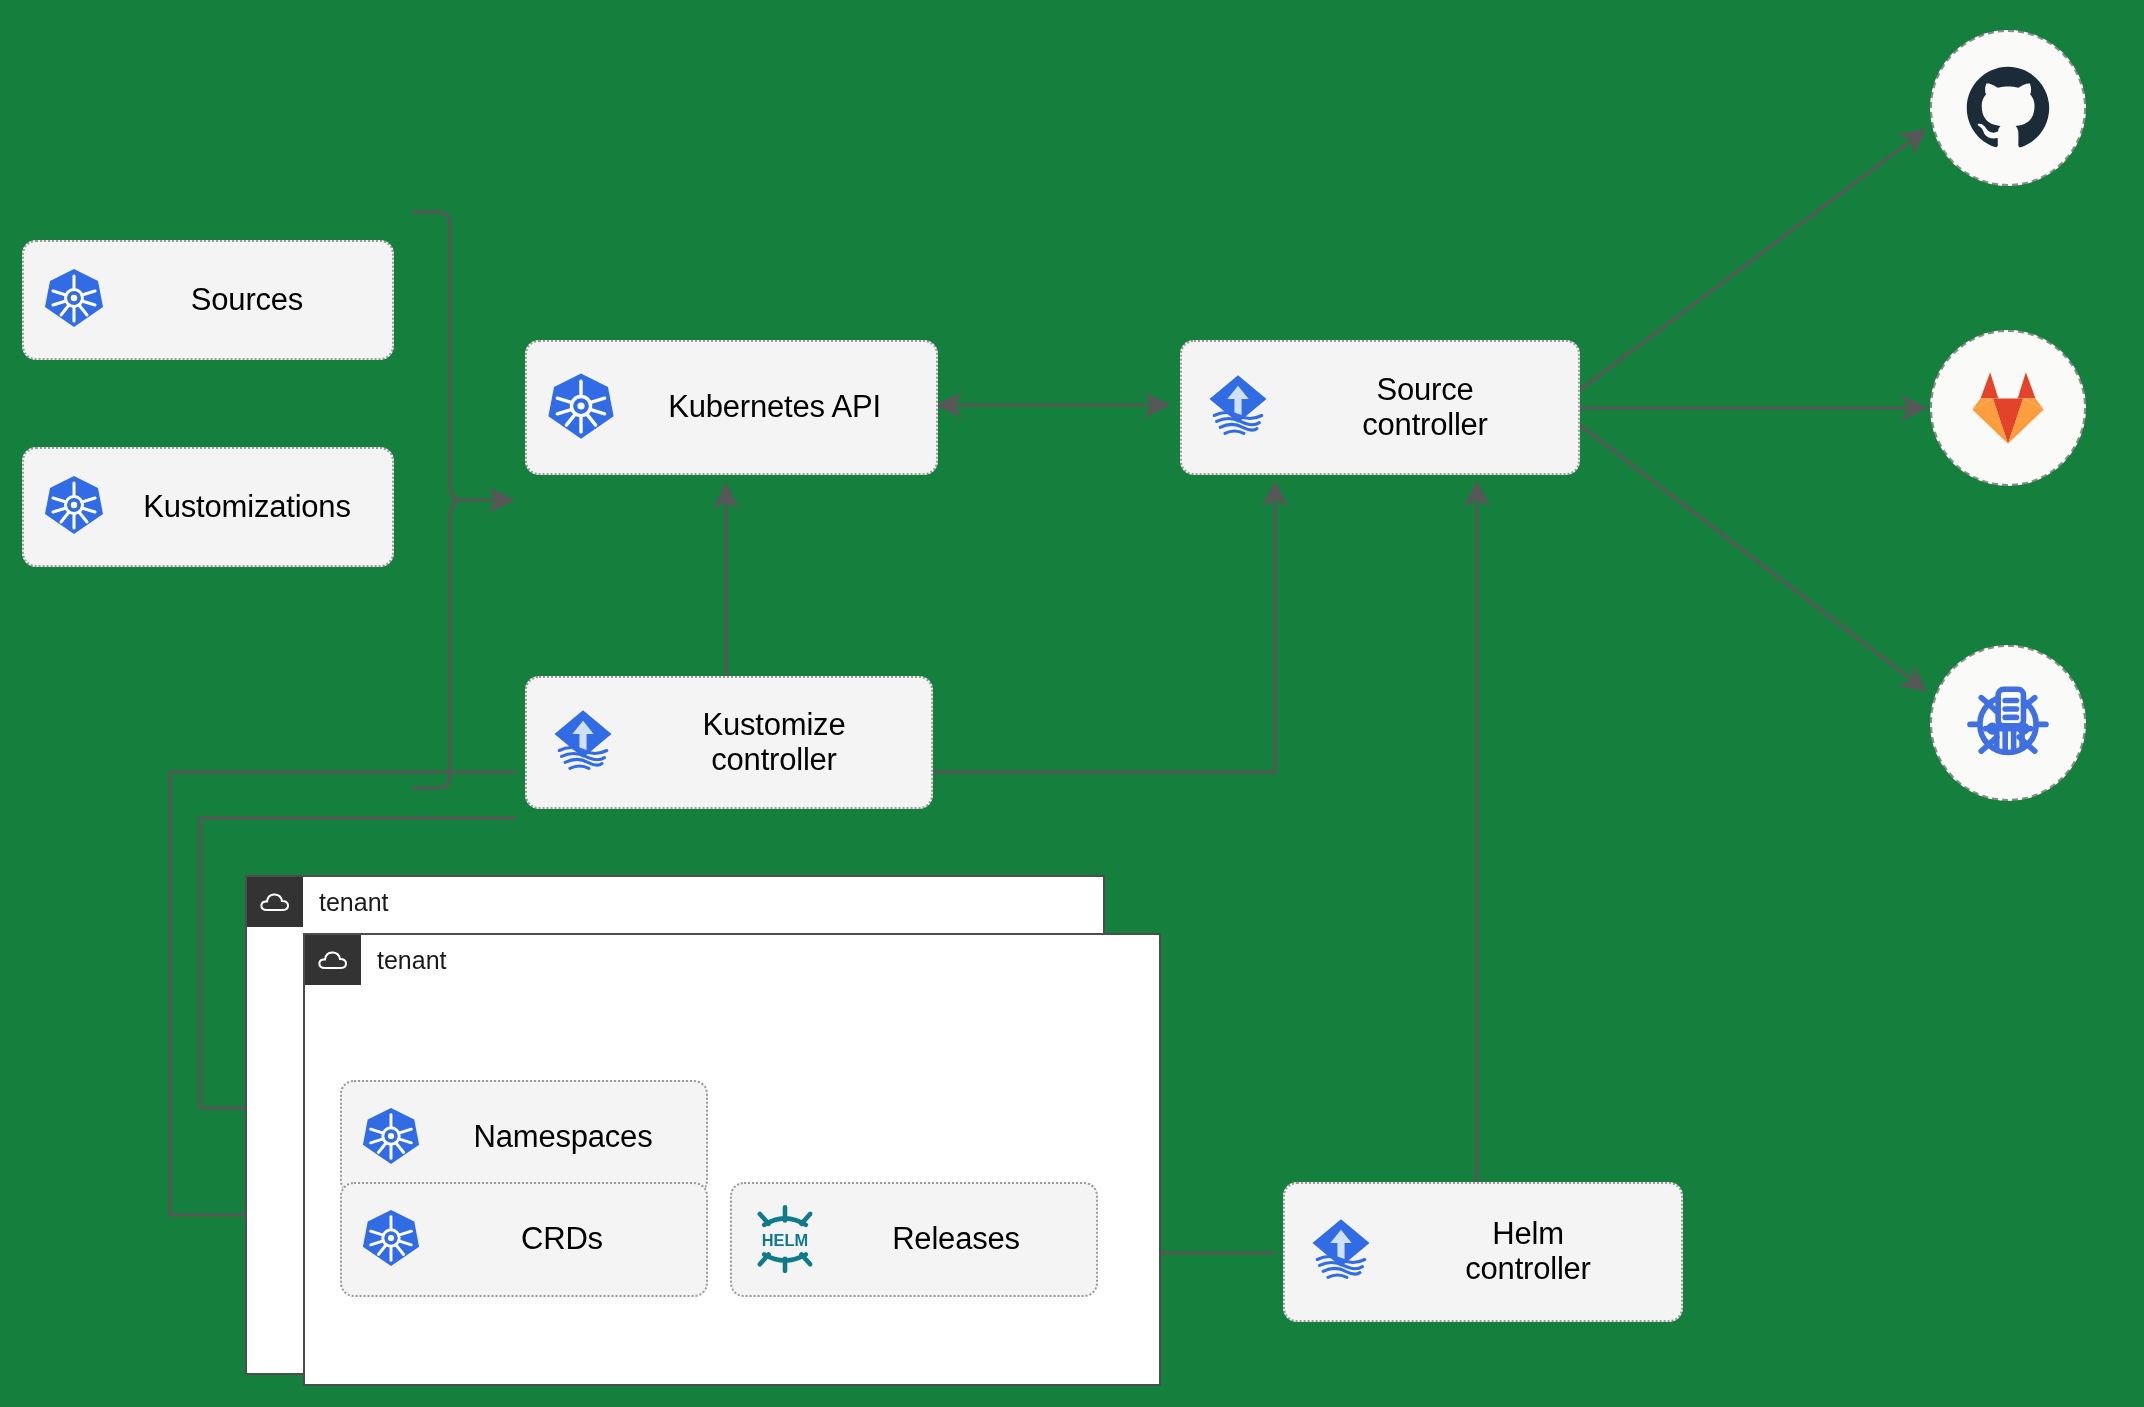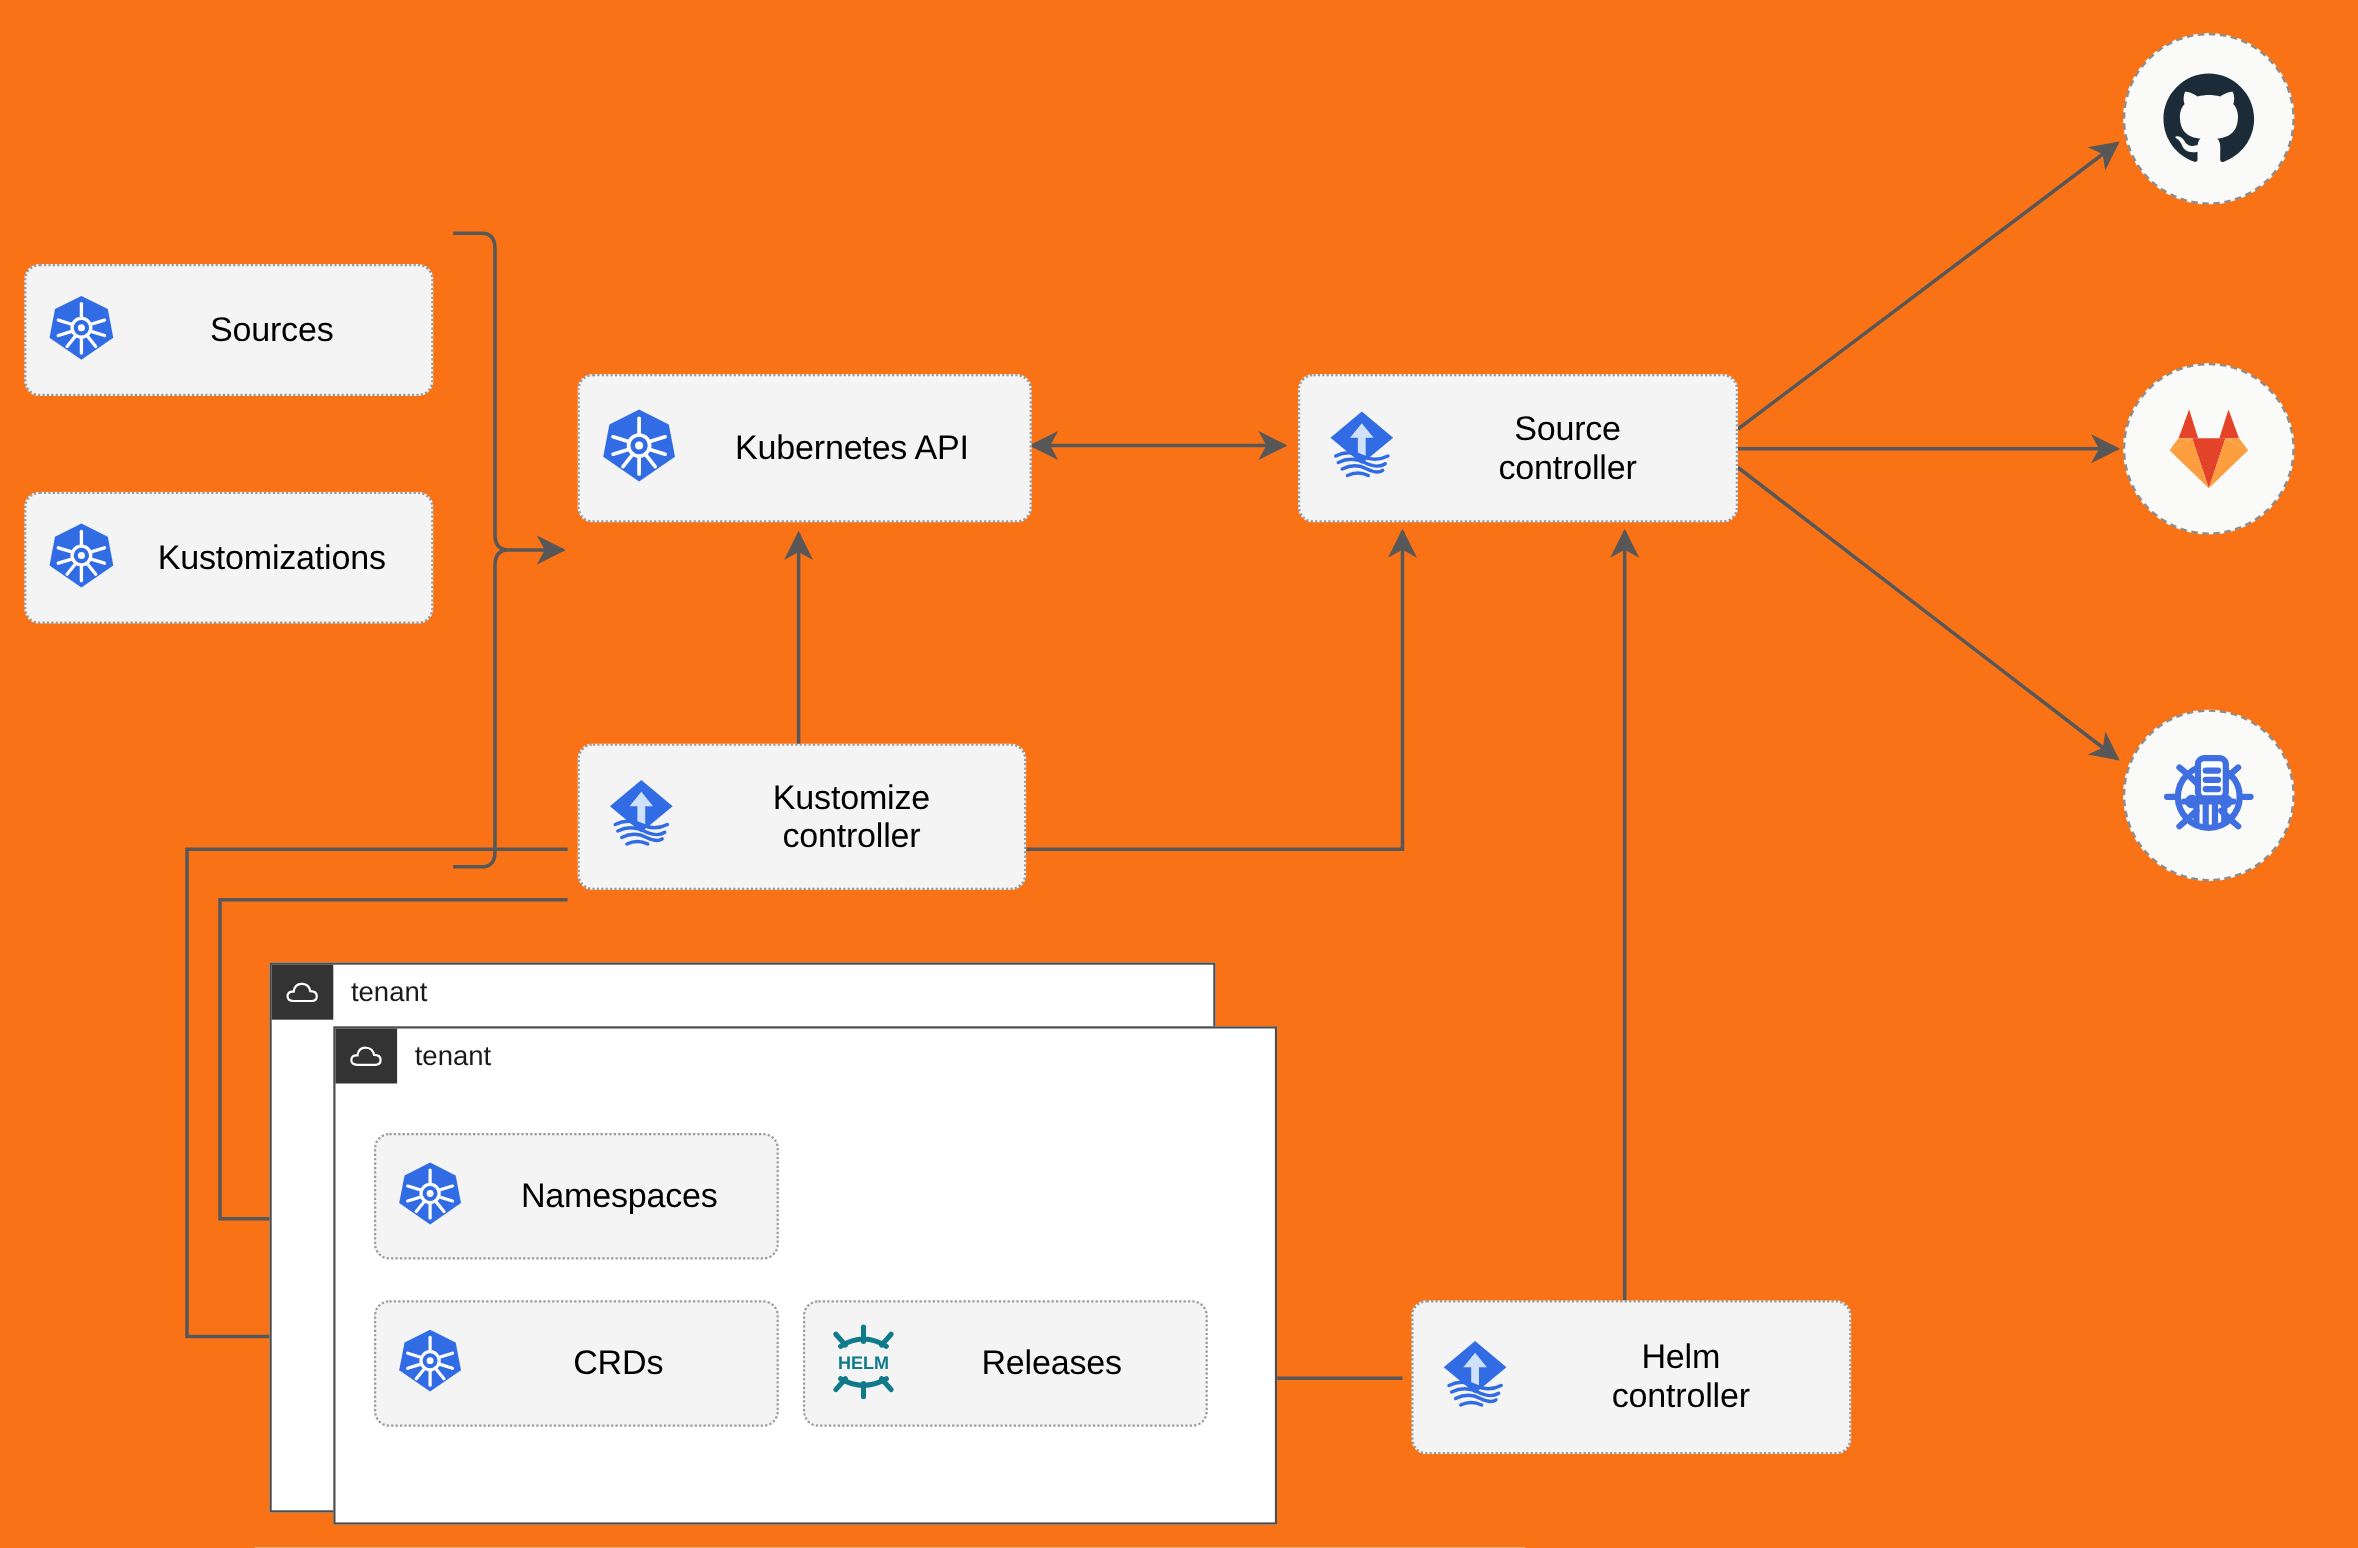--- a/index.html
+++ b/index.html
@@ -5,21 +5,21 @@
   * { box-sizing: border-box; }
   html, body {
     margin: 0; padding: 0;
     background: #ffffff;
     font-family: "Liberation Sans", sans-serif;
   }
   #canvas {
     position: relative;
     width: 2144px;
     height: 1407px;
-    background: #f97316;
+    background: #15803d;
     overflow: hidden;
   }
   
   .node {
     position: absolute;
     background: #f4f4f4;
     border: 2.5px dotted #9a9a9a;
     border-radius: 14px;
     display: flex;
     align-items: center;
@@ -296,21 +296,21 @@
     <div class="tenant-bar">
       <span class="tenant-chip">
         <svg width="32" height="24" viewBox="0 0 32 24">
           <path d="M8 20 Q2 20 2.4 15 Q3 11 8 11.5 Q9 4 16 4.5 Q22 5 23 11 Q29 11 29 15.6 Q29 20 24 20 Z" fill="none" stroke="#ffffff" stroke-width="2"></path>
         </svg>
       </span>
       <span class="tenant-title">tenant</span>
     </div>
   </div>
 
-  <div class="node" style="left:340px; top:1030px; width:368px; height:115px;gap:16px;">
+  <div class="node" style="left:340px; top:1080px; width:368px; height:115px;gap:16px;">
     <span class="ico">
       <svg width="62" height="62" viewBox="0 0 64 64">
         <polygon points="32,3 56,15 61,41 32,61 3,41 8,15" fill="#326ce5"></polygon>
         <g fill="none" stroke="#ffffff" stroke-width="3" stroke-linecap="round">
           <circle cx="32" cy="32" r="8.5"></circle>
           <line x1="32" y1="10" x2="32" y2="22"></line>
             <line x1="32" y1="42" x2="32" y2="55"></line>
           <line x1="11" y1="25" x2="24" y2="29"></line>
             <line x1="40" y1="35" x2="53" y2="39"></line>
           <line x1="53" y1="25" x2="40" y2="29"></line>

